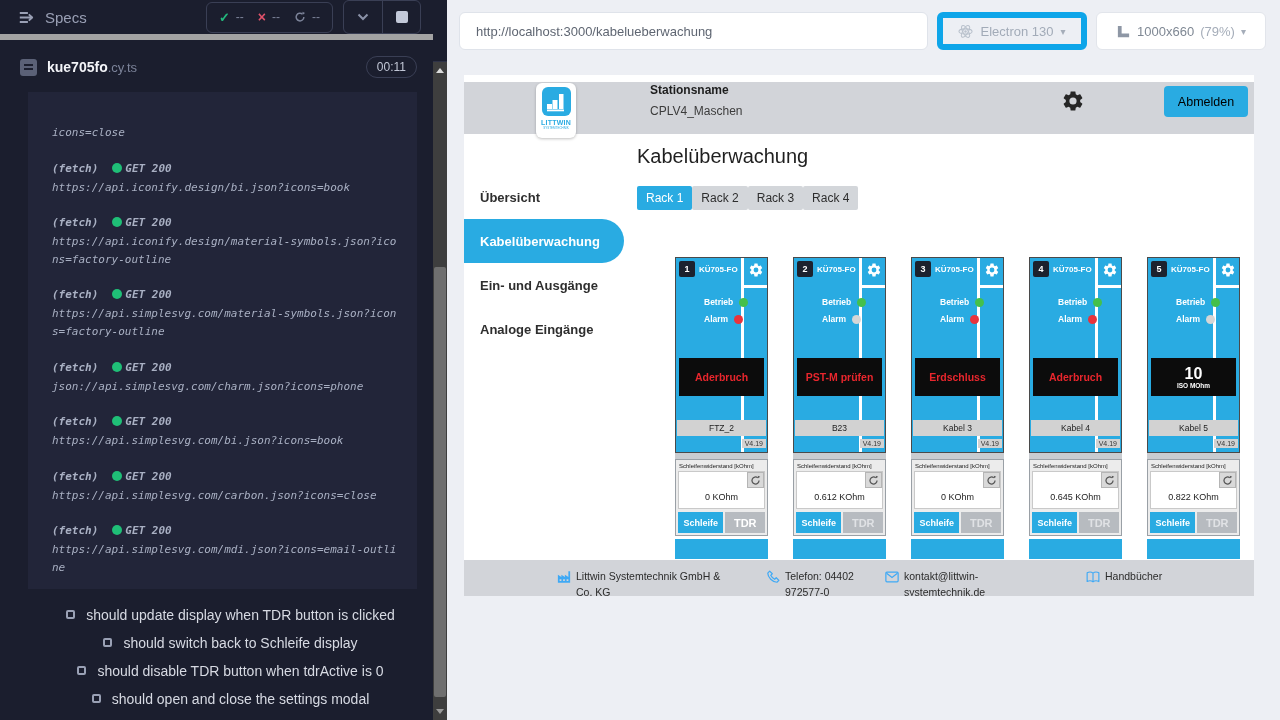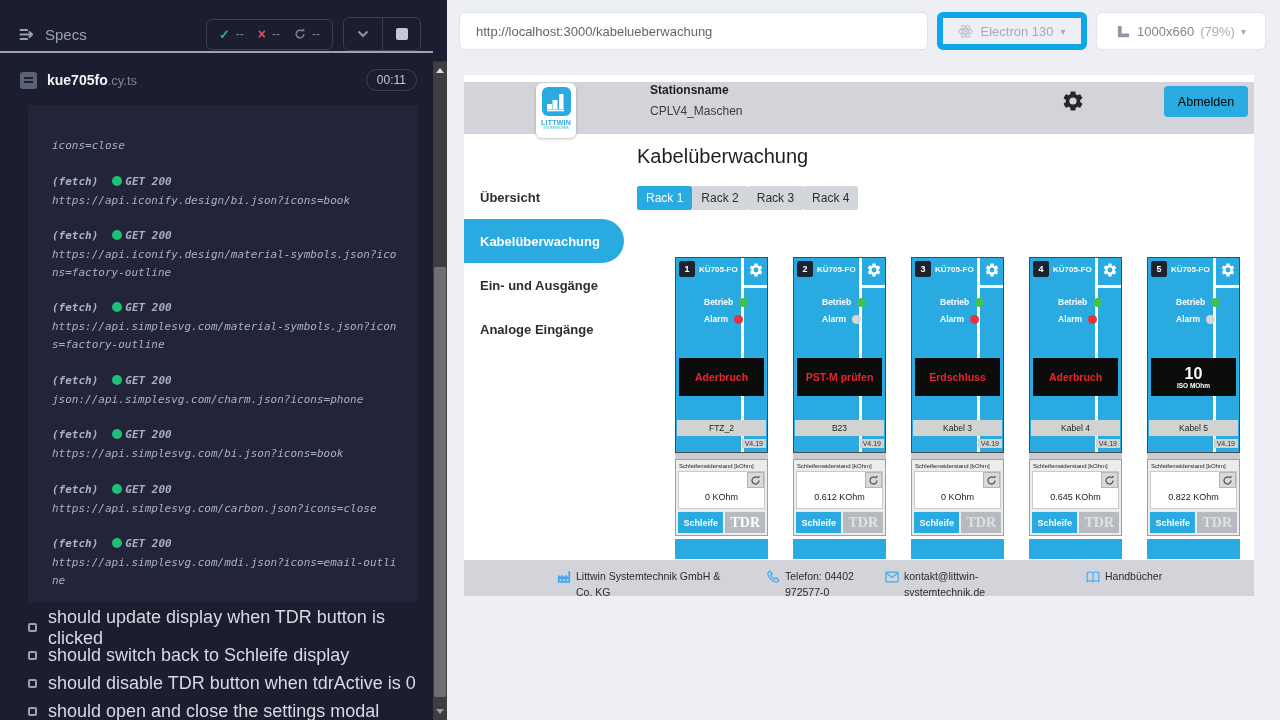--- a/index.html
+++ b/index.html
@@ -1,21 +1,21 @@
 <!DOCTYPE html>
 <html><head>
 <meta charset="utf-8">
 <style>
   * { box-sizing: border-box; margin: 0; padding: 0; }
   html,body { width:1280px; height:720px; overflow:hidden; font-family:"Liberation Sans", sans-serif; background:#edeff4; }
   .stage { display:flex; width:1280px; height:720px; }
 
   
   .cy-panel { width:433px; min-width:433px; background:#1b1e2e; color:#c9cedb; display:flex; flex-direction:column; overflow:hidden; }
-  .cy-header { height:62px; display:flex; align-items:center; padding:0 12px 0 18px; border-bottom:2px solid #a3a3a3;margin-top:17px; }
+  .cy-header { height:62px; display:flex; align-items:center; padding:0 12px 0 18px; border-bottom:6px solid #a3a3a3; }
   .specs { display:flex; align-items:center; gap:9px; color:#9aa0b5; font-size:15px; }
   .stats-group { margin-left:auto; display:flex; align-items:center; gap:14px; border:1px solid #3a3f55; border-radius:6px; padding:7px 12px; font-size:12px; color:#7c8399; }
   .stat { display:flex; align-items:center; gap:6px; }
   .stat .glyph-pass { color:#23b87d; font-size:13px; font-weight:bold; }
   .stat .glyph-fail { color:#e0526b; font-size:14px; font-weight:bold; line-height:10px; }
   .controls-group { margin-left:10px; display:flex; border:1px solid #3a3f55; border-radius:6px; overflow:hidden; }
   .ctrl { width:38px; height:32px; display:flex; align-items:center; justify-content:center; }
   .ctrl + .ctrl { border-left:1px solid #3a3f55; }
   .stop-square { width:12px; height:12px; background:#c3c9d9; border-radius:2px; }
 
@@ -28,21 +28,21 @@
   .spec-time { margin-left:auto; border:1px solid #3a3f55; border-radius:12px; padding:3px 10px; font-size:12px; color:#c2c7d6; }
 
   .log-block { margin:4px 16px 0 28px; background:#222539; padding:12px 10px 10px 24px; font-family:"DejaVu Sans Mono", monospace; font-style:italic; font-size:11px; color:#a9b0c3; }
   .log-entry { margin-bottom:13px;margin-top:20px; }
   .log-entry:last-child { margin-bottom:2px; }
   .log-head { margin-bottom:4px; display:flex; align-items:center; gap:14px; font-weight:bold; }
   .success-dot { display:inline-block; width:10px; height:10px; border-radius:50%; background:#1fbf77; margin-right:3px; vertical-align:-1px; }
   .log-url { line-height:1.6; word-break:break-all; padding-right:8px; }
 
   .tests-list { list-style:none; margin-top:12px; padding:0 0 12px 28px; border-bottom:1px solid #2e3247; }
-  .test-item { display:flex; align-items:center; gap:11px; height:28px; font-size:18px; color:#d7dae3; }
+  .test-item { display:flex; align-items:center; gap:11px; height:28px; font-size:14px; color:#d7dae3;justify-content:center; }
   .test-square { width:9px; height:9px; border:2px solid #9aa1b5; border-radius:2px; flex:none; }
 
   
   .cy-scroll { width:14px; min-width:14px; display:flex; flex-direction:column; background:#1b1e2e; }
   .cy-scroll .spacer { height:62px; border-bottom:1px solid #2e3247; }
   .scroll-track { flex:1; background:#3e3e3e; position:relative; }
   .scroll-arrow-up, .scroll-arrow-down { position:absolute; left:3px; width:0; height:0; border-left:4px solid transparent; border-right:4px solid transparent; }
   .scroll-arrow-up { top:6px; border-bottom:5px solid #dcdcdc; }
   .scroll-arrow-down { bottom:6px; border-top:5px solid #9a9a9a; }
   .scroll-thumb { position:absolute; left:1px; right:1px; top:205px; height:430px; background:#6f6f6f; border-radius:2px; }
@@ -99,21 +99,21 @@
   .cable-bar { position:absolute; left:1px; right:1px; top:162px; height:16px; background:#d2d2d2; color:#222; font-size:8.5px; display:flex; align-items:center; justify-content:center; }
   .ver-badge { position:absolute; right:1px; top:181px; background:#d2d2d2; color:#333; font-size:7px; padding:1px 3px; }
   .card-gap { height:6px; background:#c9ccd0; }
   .card-meas { background:#ececec; border:1px solid #9aa0a6; padding:2px; }
   .meas-label { font-size:6px; color:#222; margin:1px 0 2px 1px; white-space:nowrap; overflow:hidden; }
   .meas-display { position:relative; background:#fff; border:1px solid #c9c9c9; height:38px; }
   .refresh-btn { position:absolute; top:0; right:0; width:17px; height:16px; background:#d9d9d9; border:1px solid #b5b5b5; color:#555; display:flex; align-items:center; justify-content:center; }
   .meas-value { position:absolute; bottom:6px; left:0; right:0; text-align:center; font-size:9px; color:#222; }
   .meas-buttons { display:flex; gap:2px; margin-top:3px; height:21px; }
   .btn-schleife { flex:1.15; background:#29abe2; color:#fff; font-size:9px; font-weight:bold; border:none; display:flex; align-items:center; justify-content:center; }
-  .btn-tdr { flex:1; background:#b7bbc0; color:#fff; font-size:14px; font-weight:bold; border:none; display:flex; align-items:center; justify-content:center;font-family:Liberation Serif, serif; }
+  .btn-tdr { flex:1; background:#b7bbc0; color:#fff; font-size:11px; font-weight:bold; border:none; display:flex; align-items:center; justify-content:center; }
   .btn-tdr.disabled { color:#e0e2e5; }
   .card-next-strip { height:20px; background:#29abe2; margin-top:3px; }
 
   .app-footer { position:absolute; left:0; right:0; bottom:0; height:36px; background:#d2d4d9; z-index:10; display:flex; padding-top:9px; font-size:10.5px; color:#2b2b2b; }
   .foot-item { display:flex; gap:5px; line-height:1.5; }
   .foot-item .f-icon { width:14px; height:14px; flex:none; margin-top:1px; color:#3fa9f5; }
   .foot-item:nth-child(1) { margin-left:93px; width:165px; }
   .foot-item:nth-child(2) { margin-left:44px; width:118px; }
   .foot-item:nth-child(3) { margin-left:1px; width:125px; }
   .foot-item:nth-child(4) { margin-left:76px; }

